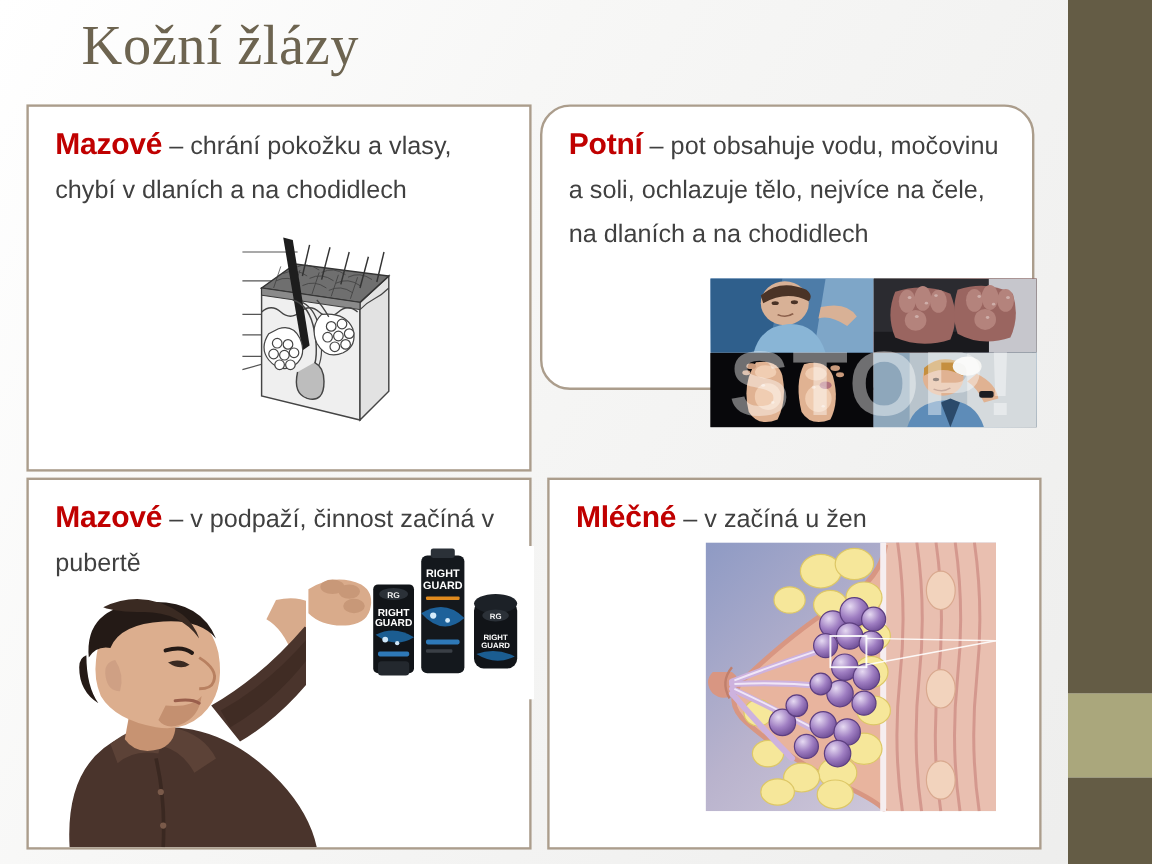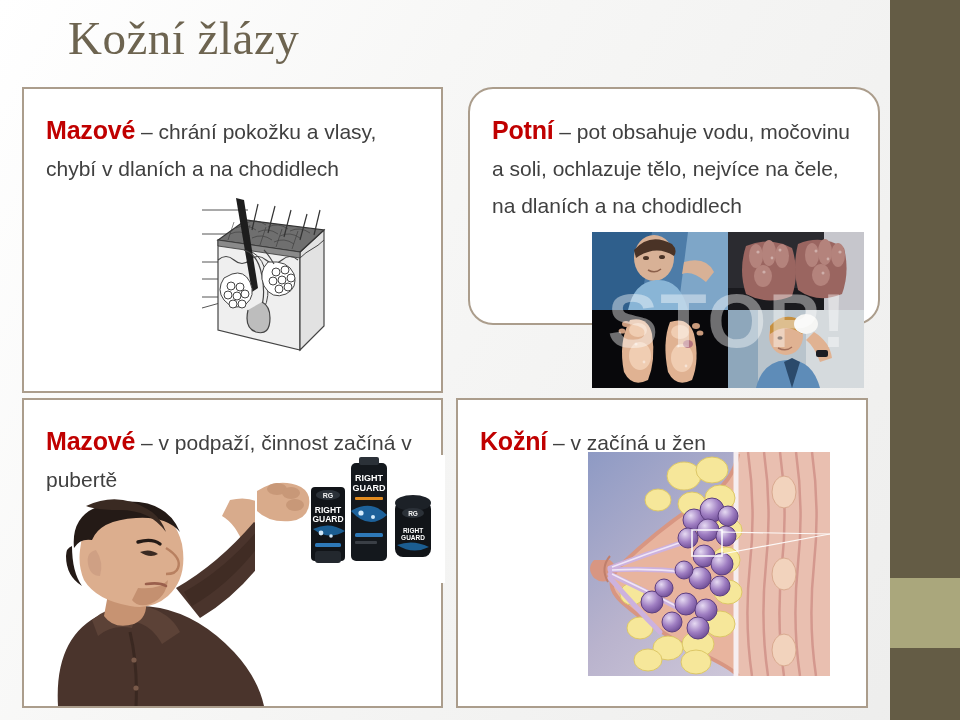--- a/index.html
+++ b/index.html
@@ -22,38 +22,38 @@
     font-size:47px; line-height:60px; color:#6d6450;
     letter-spacing:0.5px; white-space:nowrap;
   }
 
   
   .box {
     position:absolute; background:#fff;
     border:2px solid #ab9d8c; overflow:hidden;
   }
   #box-mazove  { left:22px;  top:87px;  width:421px; height:306px; }
-  #box-potni   { left:468px; top:87px;  width:412px; height:238px;border-radius:25px; }
+  #box-potni   { left:450px; top:87px;  width:412px; height:238px;border-radius:25px; }
   #box-pachove { left:22px;  top:398px; width:421px; height:310px; }
   #box-mlecne  { left:456px; top:398px; width:412px; height:310px; }
 
-  .box-text { padding:24px 16px 0 22px; }
+  .box-text { padding:14px 16px 0 22px; }
   .gland-name {
     font-weight:bold; font-size:25px; color:#c00000;
     letter-spacing:-0.2px;
   }
   .gland-desc { font-size:21px; color:#404040; }
   .box-text p { line-height:35px; }
 
   
   #skin-figure { position:absolute; left:200px; top:190px; width:200px; height:200px; }
 
   
   #sweat-collage {
-    position:absolute; left:592px; top:232px; width:272px; height:156px;
+    position:absolute; left:592px; top:232px; width:272px; height:124px;
     display:grid; grid-template-columns:1fr 1fr; grid-template-rows:1fr 1fr;
   }
   .photo { position:relative; overflow:hidden; }
   .watermark {
     position:absolute; left:0; top:44px; width:272px; height:90px;
     font-family:"Liberation Sans", sans-serif;
     font-size:76px; font-weight:bold; letter-spacing:2px;
     color:rgba(255,255,255,0.42); line-height:90px; text-align:center;
     pointer-events:none; z-index:5;
   }
@@ -351,21 +351,21 @@
   <ellipse cx="158" cy="58" rx="11" ry="5" fill="#2b3138"></ellipse>
   <text x="158" y="61" font-family="'Liberation Sans',sans-serif" font-size="6.5" font-weight="bold" fill="#f2f2f2" text-anchor="middle">RG</text>
   <text x="158" y="78" font-family="'Liberation Sans',sans-serif" font-size="6.5" font-weight="bold" fill="#ffffff" text-anchor="middle">RIGHT</text>
   <text x="158" y="85" font-family="'Liberation Sans',sans-serif" font-size="6.5" font-weight="bold" fill="#ffffff" text-anchor="middle">GUARD</text>
   <path d="M142,90 q16,-6 32,2 q-16,8 -32,-2 z" fill="#1e6fb0" opacity="0.8"></path>
 </svg>
 
 <div class="box" id="box-mlecne">
   <div class="box-text">
     <p>
-      <span class="gland-name">Kožní</span><span class="gland-desc"> – v začíná u žen</span>
+      <span class="gland-name">Mléčné</span><span class="gland-desc"> – v začíná u žen</span>
     </p>
   </div>
 </div>
 
 <svg id="breast-figure" viewBox="0 0 242 224">
   <defs>
     <linearGradient id="bgGrad" x1="0" y1="0" x2="1" y2="1">
       <stop offset="0%" stop-color="#8e9ac4"></stop>
       <stop offset="45%" stop-color="#b9b3cd"></stop>
       <stop offset="100%" stop-color="#d9d2e0"></stop>

